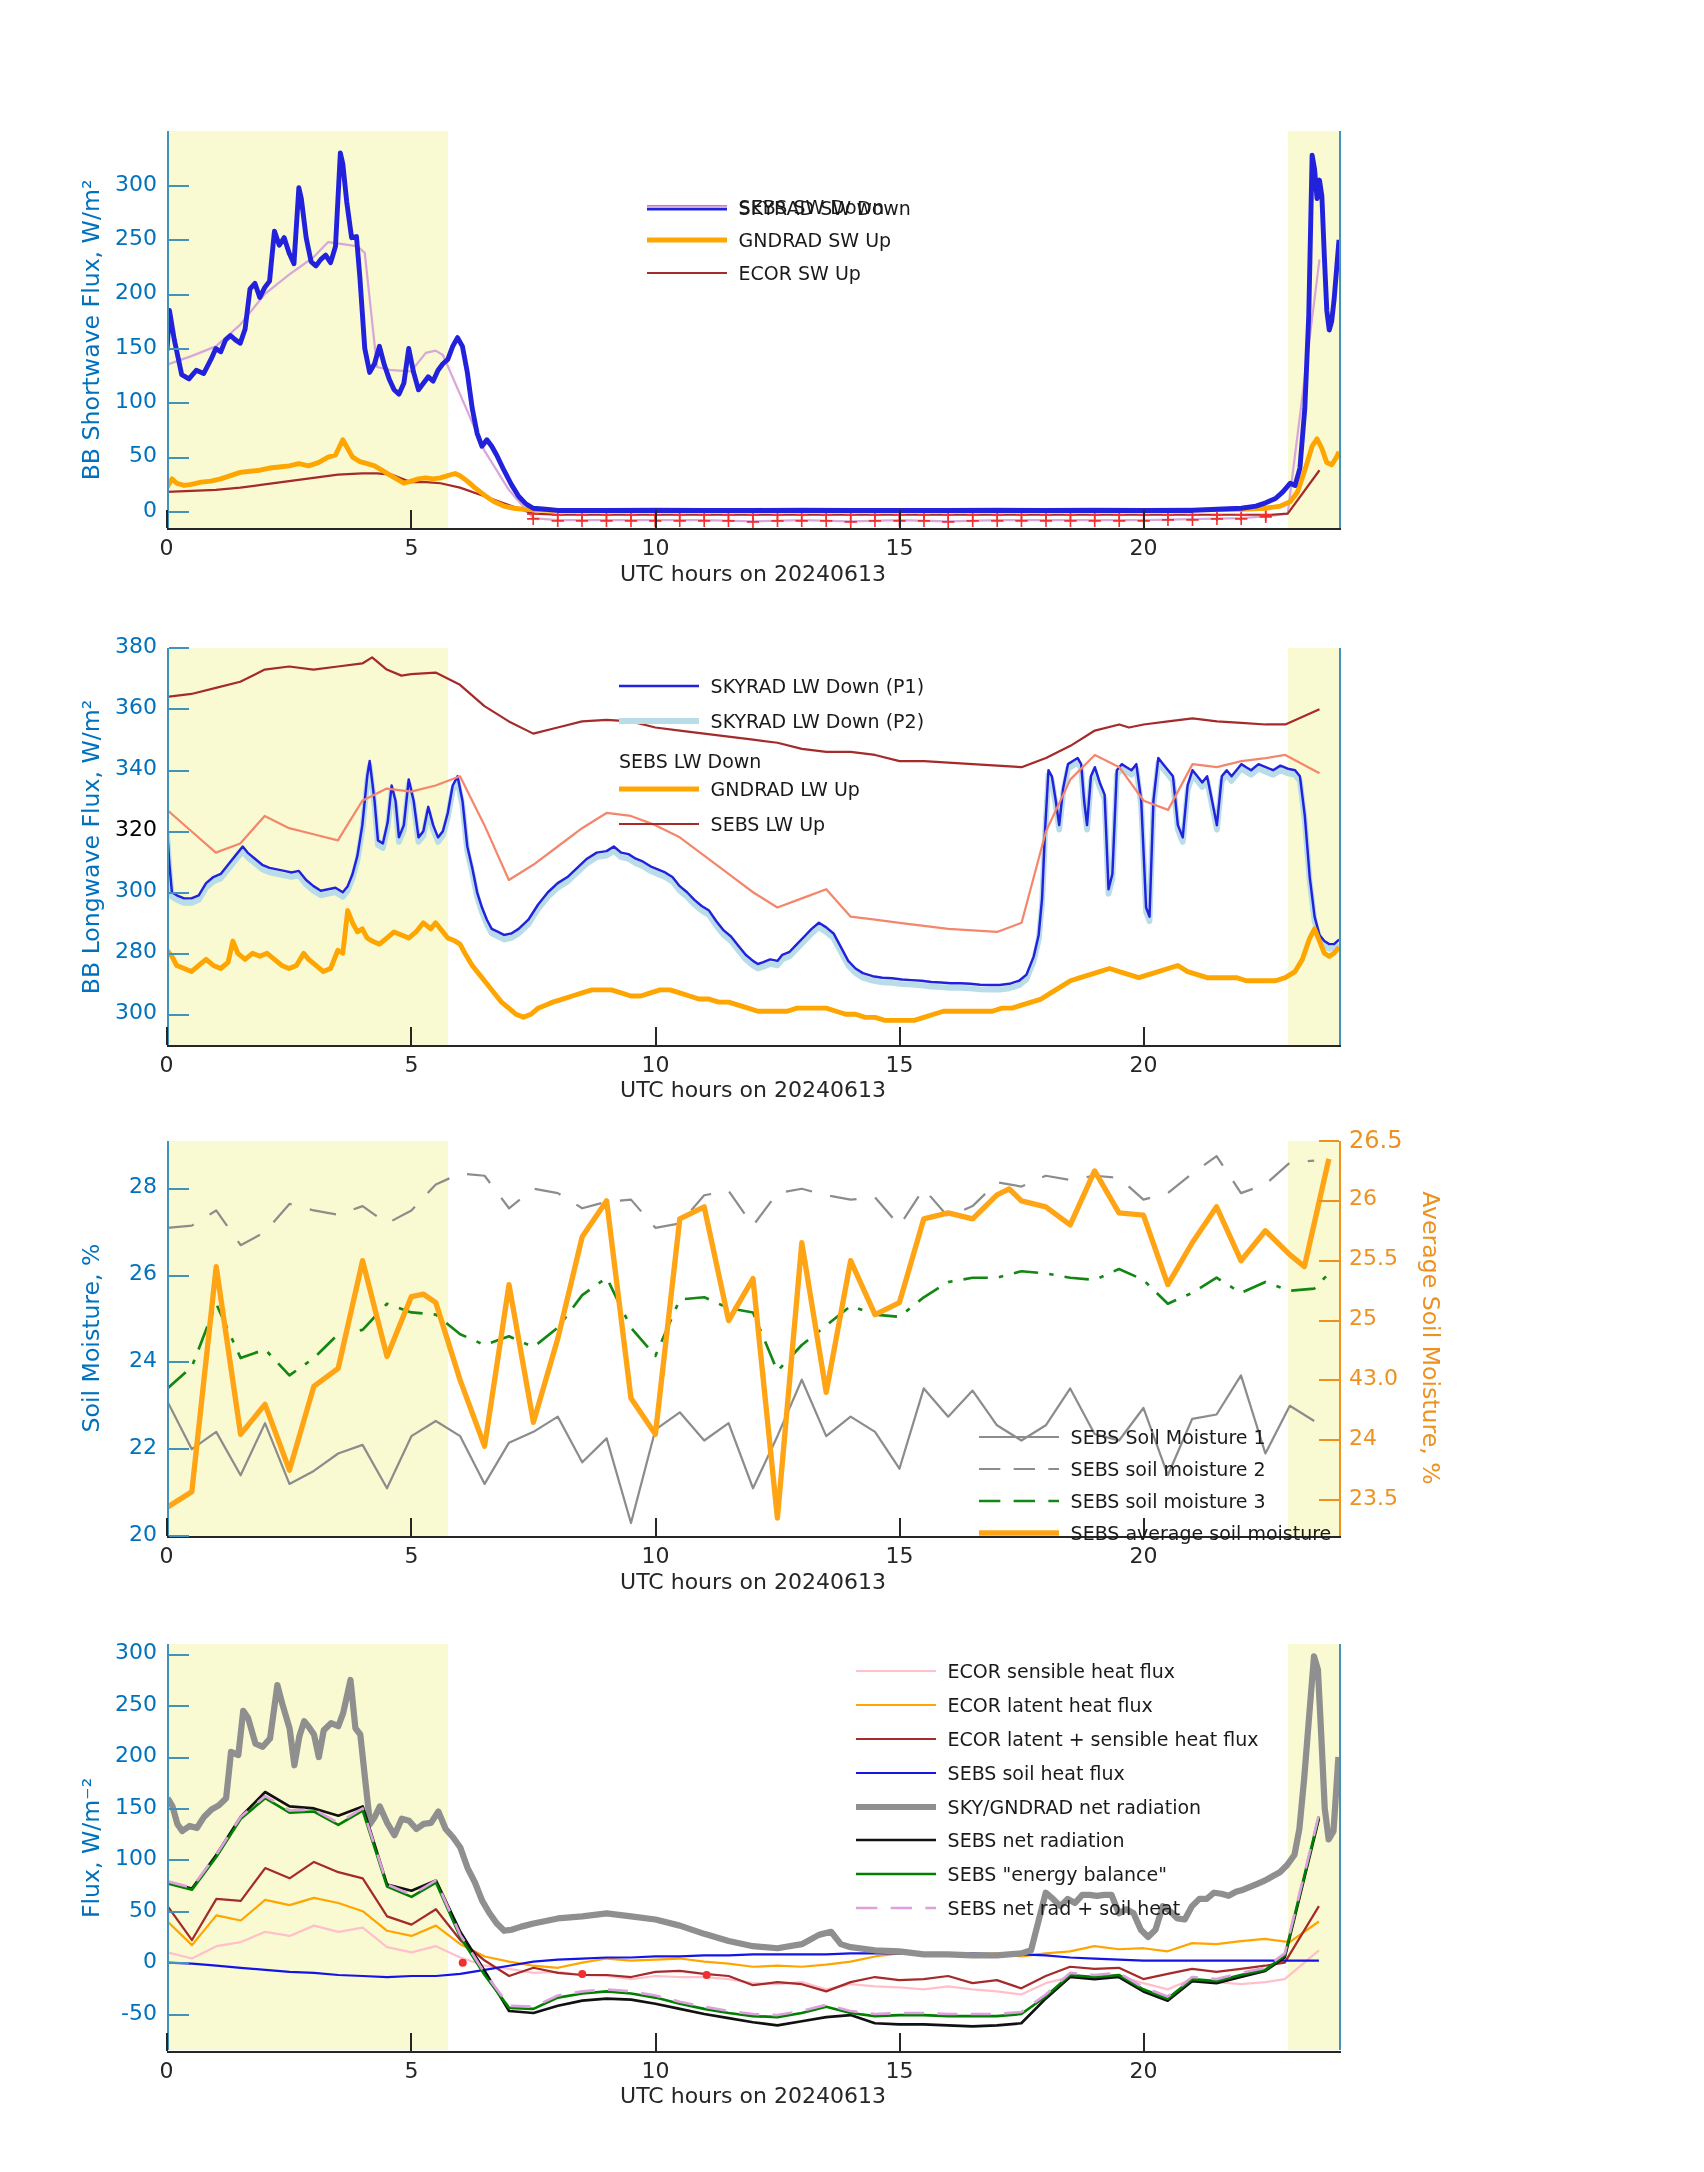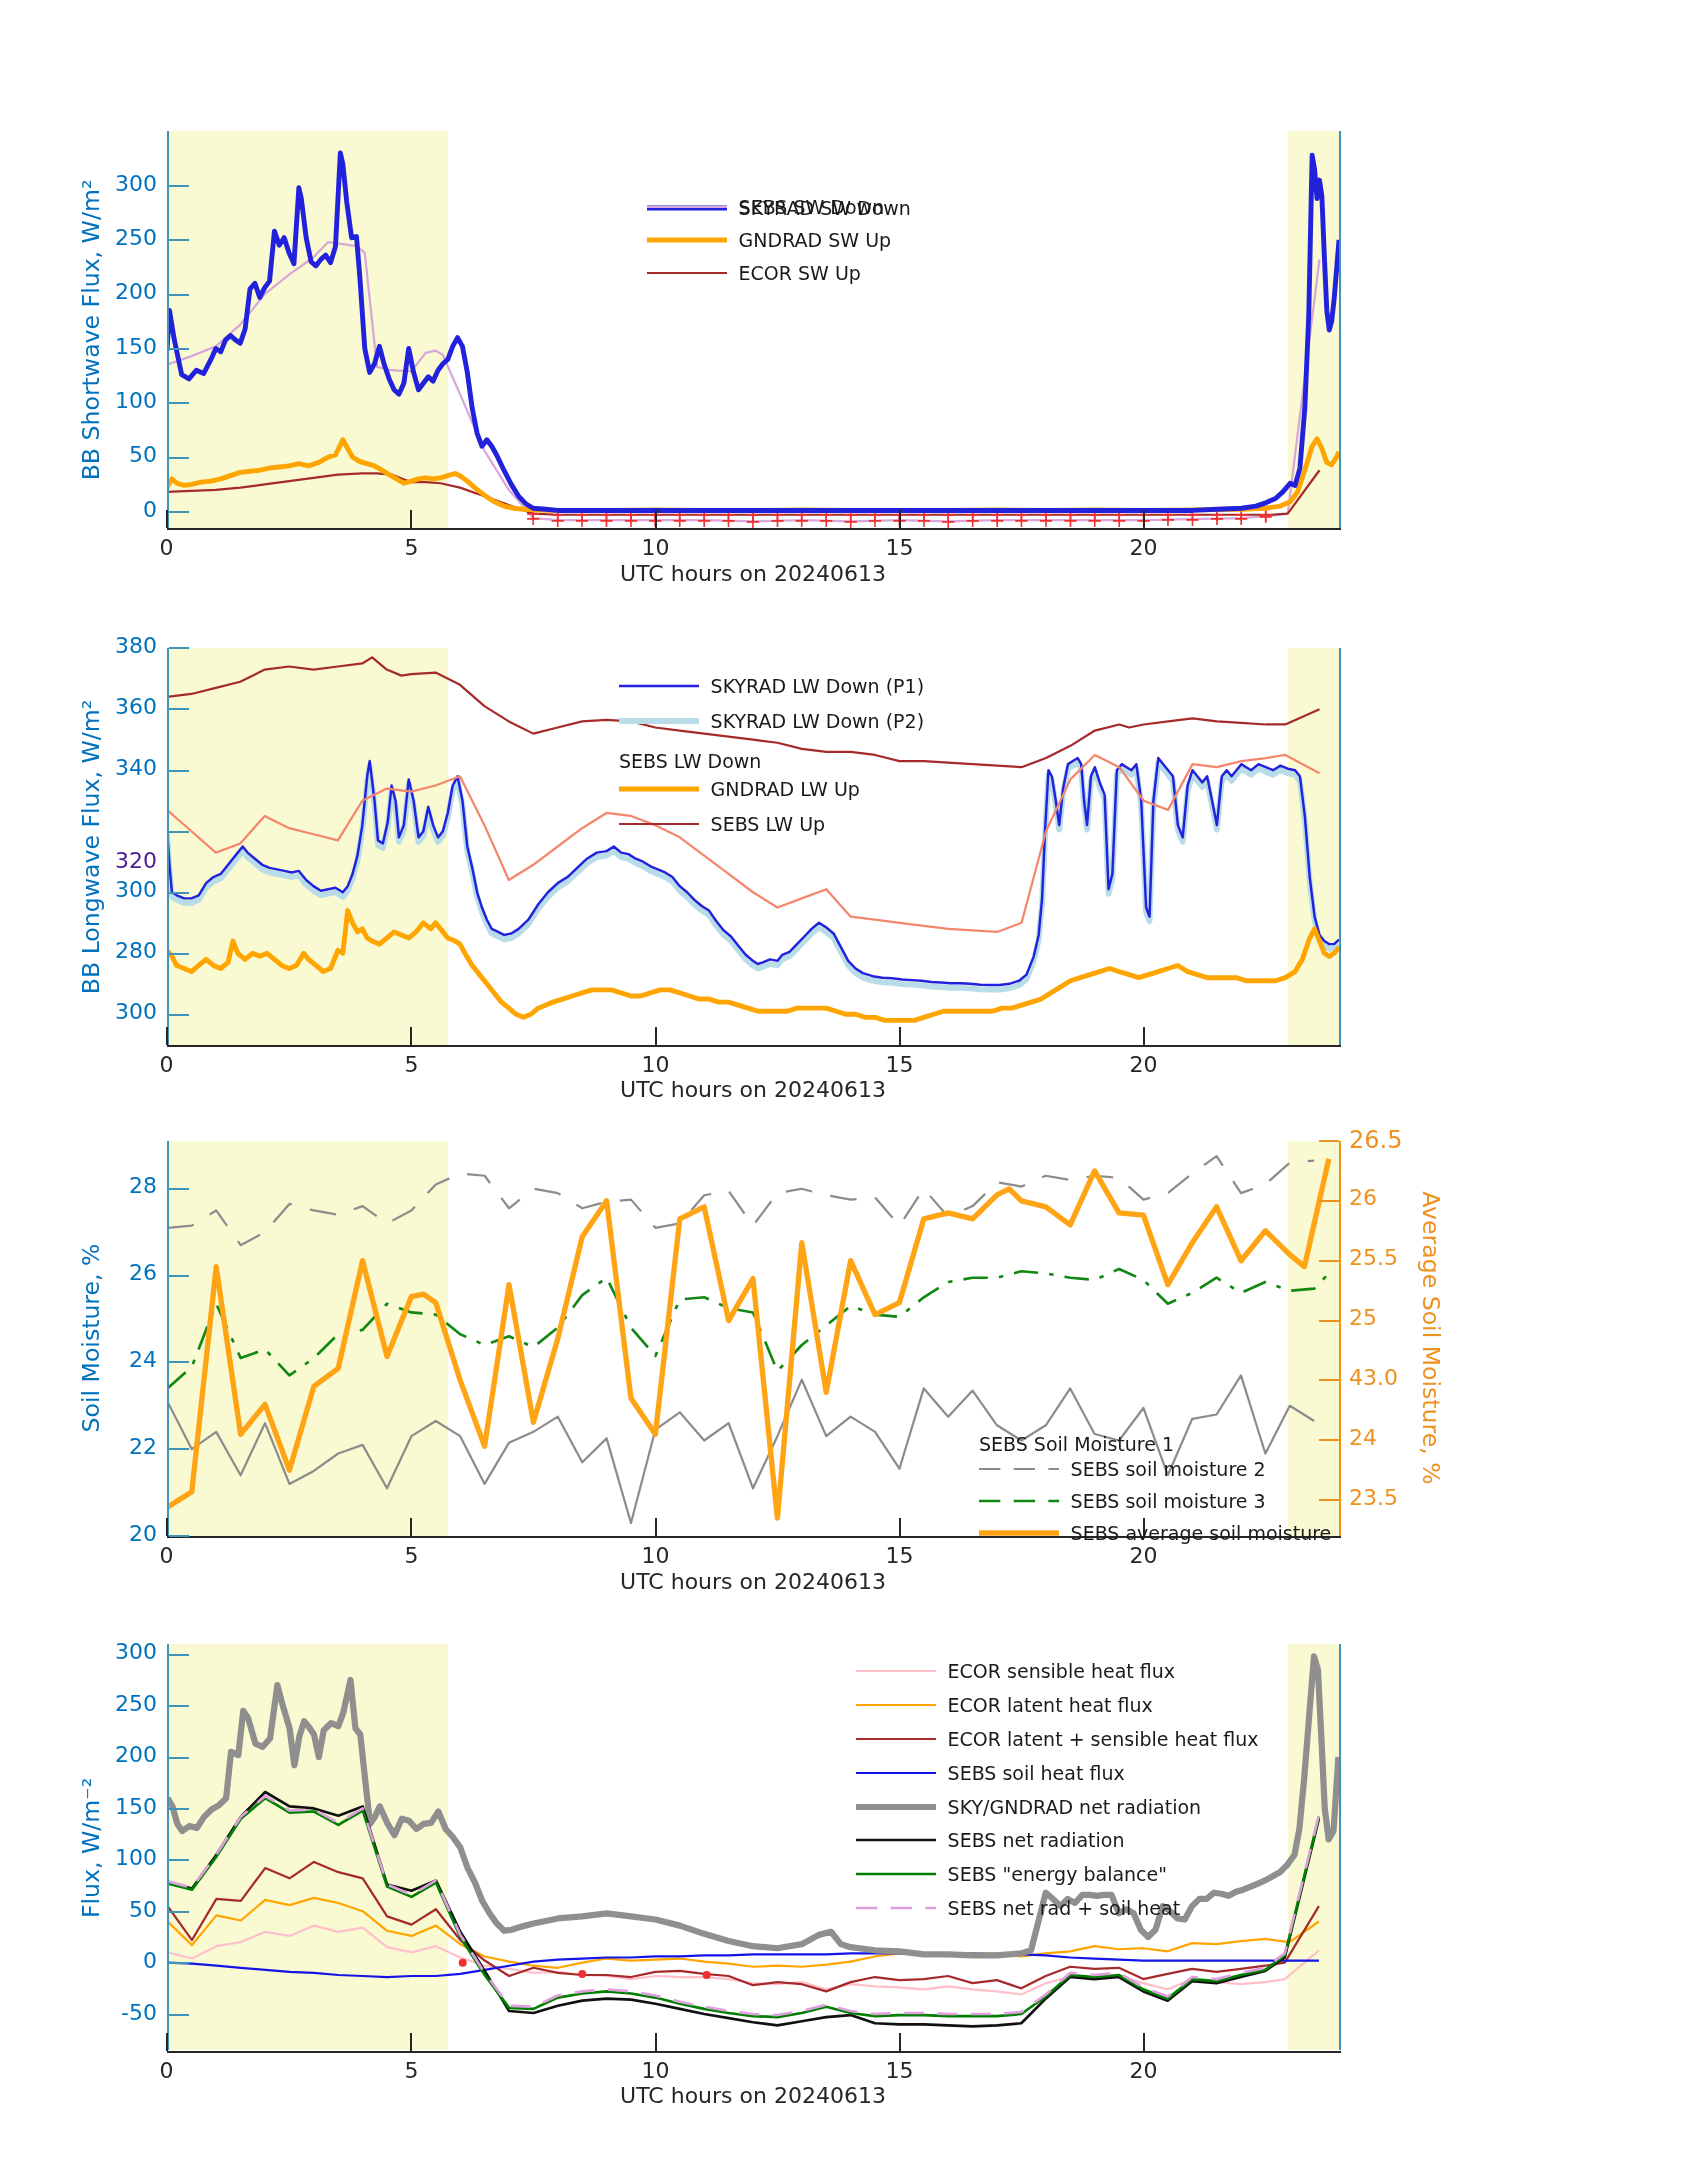--- a/index.html
+++ b/index.html
@@ -157,21 +157,21 @@
     <div style="position: absolute; left: 167px; top: 648px; width: 2.2px; height: 397px; background: rgb(66, 147, 187);"></div>
     <div style="position: absolute; left: 1339px; top: 648px; width: 2.2px; height: 397px; background: rgb(66, 147, 187);"></div>
     <div style="position: absolute; left: 167px; top: 1045px; width: 1174px; height: 2.2px; background: rgb(38, 38, 38);"></div>
     <div style="position: absolute; left: 169px; top: 1014px; width: 19.6px; height: 2.2px; background: rgb(66, 147, 187);"></div>
     <div class="tick-label" style="position: absolute; left: 0px; top: 999px; width: 157px; text-align: right; color: rgb(0, 114, 189); font-size: 22px;">300</div>
     <div style="position: absolute; left: 169px; top: 953px; width: 19.6px; height: 2.2px; background: rgb(66, 147, 187);"></div>
     <div class="tick-label" style="position: absolute; left: 0px; top: 938px; width: 157px; text-align: right; color: rgb(0, 114, 189); font-size: 22px;">280</div>
     <div style="position: absolute; left: 169px; top: 892px; width: 19.6px; height: 2.2px; background: rgb(66, 147, 187);"></div>
     <div class="tick-label" style="position: absolute; left: 0px; top: 877px; width: 157px; text-align: right; color: rgb(0, 114, 189); font-size: 22px;">300</div>
     <div style="position: absolute; left: 169px; top: 831px; width: 19.6px; height: 2.2px; background: rgb(66, 147, 187);"></div>
-    <div class="tick-label" style="position: absolute; left: 0px; top: 848px; width: 157px; text-align: right; color: #4c1d95; font-size: 22px;">320</div>
+    <div class="tick-label" style="position: absolute; left: 0px; top: 816px; width: 157px; text-align: right; color: #000000; font-size: 22px;">320</div>
     <div style="position: absolute; left: 169px; top: 770px; width: 19.6px; height: 2.2px; background: rgb(66, 147, 187);"></div>
     <div class="tick-label" style="position: absolute; left: 0px; top: 755px; width: 157px; text-align: right; color: rgb(0, 114, 189); font-size: 22px;">340</div>
     <div style="position: absolute; left: 169px; top: 708px; width: 19.6px; height: 2.2px; background: rgb(66, 147, 187);"></div>
     <div class="tick-label" style="position: absolute; left: 0px; top: 694px; width: 157px; text-align: right; color: rgb(0, 114, 189); font-size: 22px;">360</div>
     <div style="position: absolute; left: 169px; top: 647px; width: 19.6px; height: 2.2px; background: rgb(66, 147, 187);"></div>
     <div class="tick-label" style="position: absolute; left: 0px; top: 633px; width: 157px; text-align: right; color: rgb(0, 114, 189); font-size: 22px;">380</div>
     <div style="position: absolute; left: 166px; top: 1027px; width: 2.2px; height: 18px; background: rgb(38, 38, 38);"></div>
     <div class="tick-label" style="position: absolute; left: 140px; top: 1052px; width: 53px; text-align: center; color: rgb(38, 38, 38); font-size: 22px;">0</div>
     <div style="position: absolute; left: 410px; top: 1027px; width: 2.2px; height: 18px; background: rgb(38, 38, 38);"></div>
     <div class="tick-label" style="position: absolute; left: 385px; top: 1052px; width: 53px; text-align: center; color: rgb(38, 38, 38); font-size: 22px;">5</div>
@@ -251,21 +251,21 @@
     <div style="position: absolute; left: 166px; top: 1518px; width: 2.2px; height: 18px; background: rgb(38, 38, 38);"></div>
     <div class="tick-label" style="position: absolute; left: 140px; top: 1543px; width: 53px; text-align: center; color: rgb(38, 38, 38); font-size: 22px;">0</div>
     <div style="position: absolute; left: 410px; top: 1518px; width: 2.2px; height: 18px; background: rgb(38, 38, 38);"></div>
     <div class="tick-label" style="position: absolute; left: 385px; top: 1543px; width: 53px; text-align: center; color: rgb(38, 38, 38); font-size: 22px;">5</div>
     <div style="position: absolute; left: 655px; top: 1518px; width: 2.2px; height: 18px; background: rgb(38, 38, 38);"></div>
     <div class="tick-label" style="position: absolute; left: 629px; top: 1543px; width: 53px; text-align: center; color: rgb(38, 38, 38); font-size: 22px;">10</div>
     <div style="position: absolute; left: 899px; top: 1518px; width: 2.2px; height: 18px; background: rgb(38, 38, 38);"></div>
     <div class="tick-label" style="position: absolute; left: 873px; top: 1543px; width: 53px; text-align: center; color: rgb(38, 38, 38); font-size: 22px;">15</div>
     <div style="position: absolute; left: 1143px; top: 1518px; width: 2.2px; height: 18px; background: rgb(38, 38, 38);"></div>
     <div class="tick-label" style="position: absolute; left: 1117px; top: 1543px; width: 53px; text-align: center; color: rgb(38, 38, 38); font-size: 22px;">20</div>
-    <div class="legend-row" style="position: absolute; left: 979px; top: 1421px; height: 32px; flex-direction: column;">
+    <div class="legend-row" style="position: absolute; left: 979px; top: 1421px; height: 32px;">
       <svg width="80" height="16" viewBox="0 0 180 36">
         <line x1="0" x2="180" y1="18" y2="18" stroke="#8C8C8C" stroke-width="5"></line>
       </svg>
       <span>SEBS Soil Moisture 1</span>
     </div>
     <div class="legend-row" style="position: absolute; left: 979px; top: 1453px; height: 32px;">
       <svg width="80" height="16" viewBox="0 0 180 36">
         <line x1="0" x2="180" y1="18" y2="18" stroke="#8C8C8C" stroke-width="5" stroke-dasharray="48 30"></line>
       </svg>
       <span>SEBS soil moisture 2</span>

